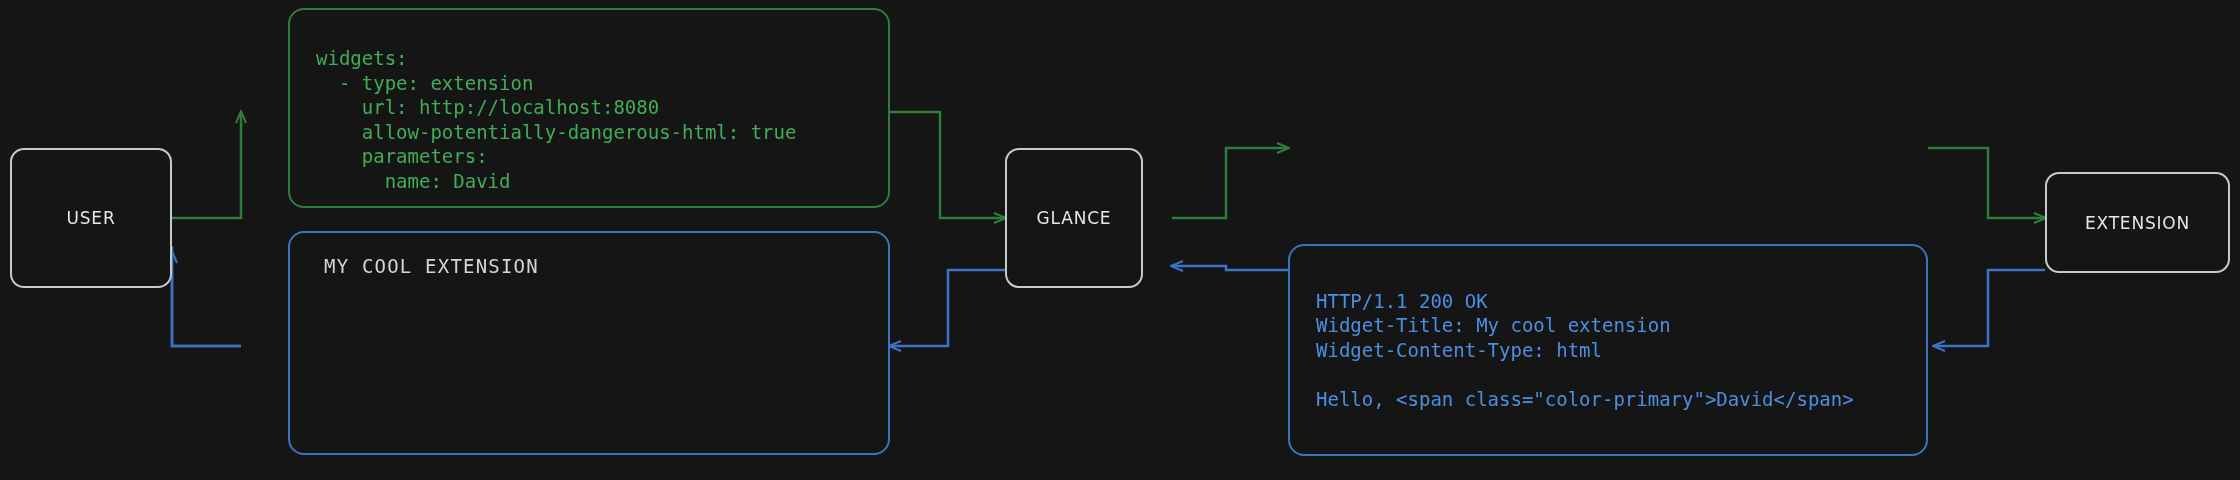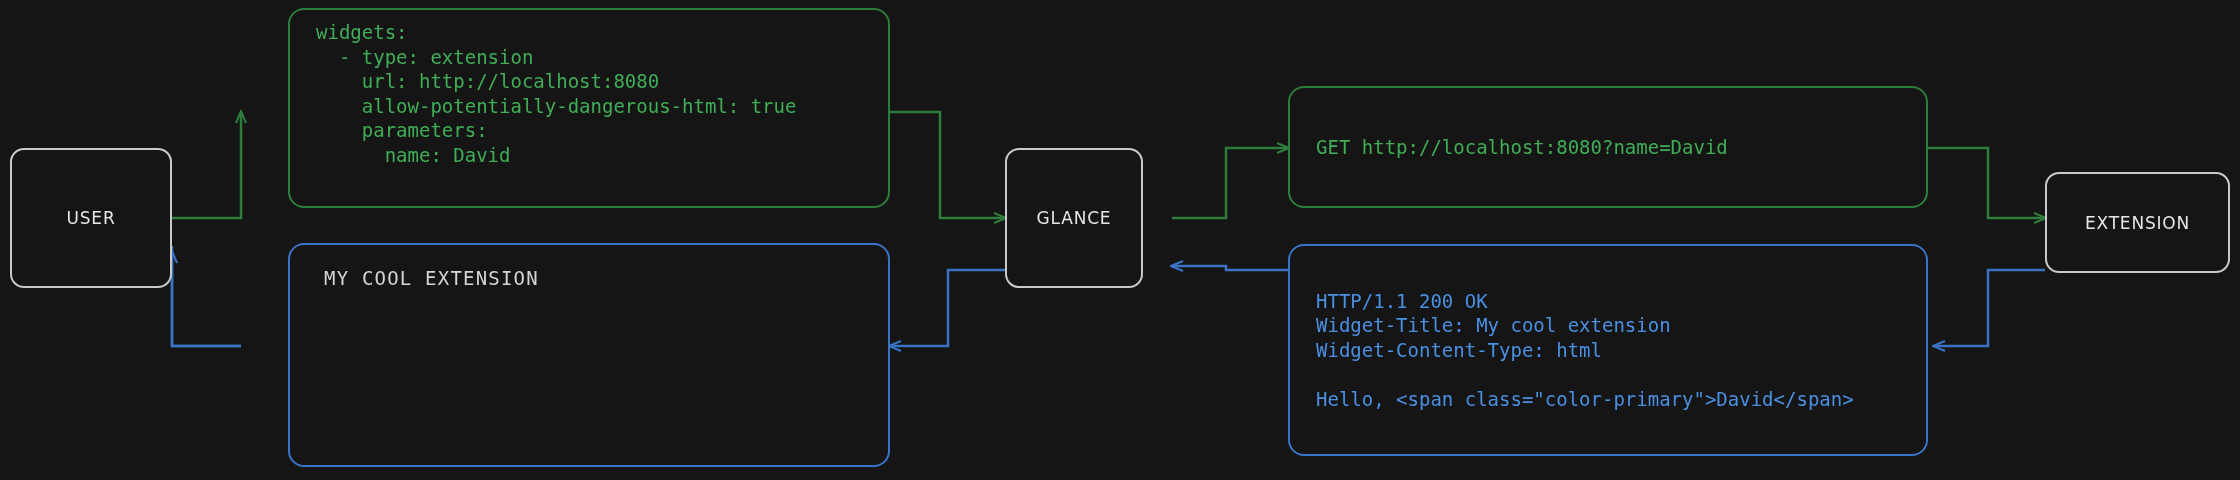--- a/index.html
+++ b/index.html
@@ -23,21 +23,21 @@
     justify-content: center;
     font-size: 17px;
     letter-spacing: 0.8px;
     font-family: "DejaVu Sans", "Liberation Sans", sans-serif;
   }
 
   .bubble {
     position: absolute;
     border-radius: 16px;
     background: #151515;
-    padding: 10px 26px;
+    padding: 36px 26px;
   }
   .bubble.green { border: 2px solid #2f7d3a; color: #3fae56; }
   .bubble.blue  { border: 2px solid #3b73c4; color: #4a90e2; }
 
   .code {
     margin: 0;
     white-space: pre;
     font-family: "DejaVu Sans Mono", "Liberation Mono", monospace;
     font-size: 19px;
     line-height: 24.5px;
@@ -125,31 +125,28 @@
 
   <div class="bubble green" style="left:288px; top:8px; width:602px; height:200px;">
     <pre class="code">widgets:
   - type: extension
     url: http://localhost:8080
     allow-potentially-dangerous-html: true
     parameters:
       name: David</pre>
   </div>
 
-  <div class="bubble green" style="left:1288px; top:86px; width:640px; height:122px; display:flex; align-items:center;">
-    <pre class="code">GET http://localhost:8080?name=David</pre>
-  </div>
 
   <div class="bubble blue" style="left:1288px; top:244px; width:640px; height:212px; display:flex; align-items:center;">
     <pre class="code">HTTP/1.1 200 OK
 Widget-Title: My cool extension
 Widget-Content-Type: html
 
 Hello, &lt;span class="color-primary"&gt;David&lt;/span&gt;</pre>
   </div>
 
-  <div class="bubble blue" style="left:288px; top:243px; width:602px; height:224px; padding:22px 26px;">
+  <div class="bubble blue" style="left:288px; top:231px; width:602px; height:224px; padding:22px 26px;">
     <div class="widget-preview" style="position:static;">
       <div class="widget-title">MY COOL EXTENSION</div>
     </div>
   </div>
 
 </div>
 
 </body></html>

